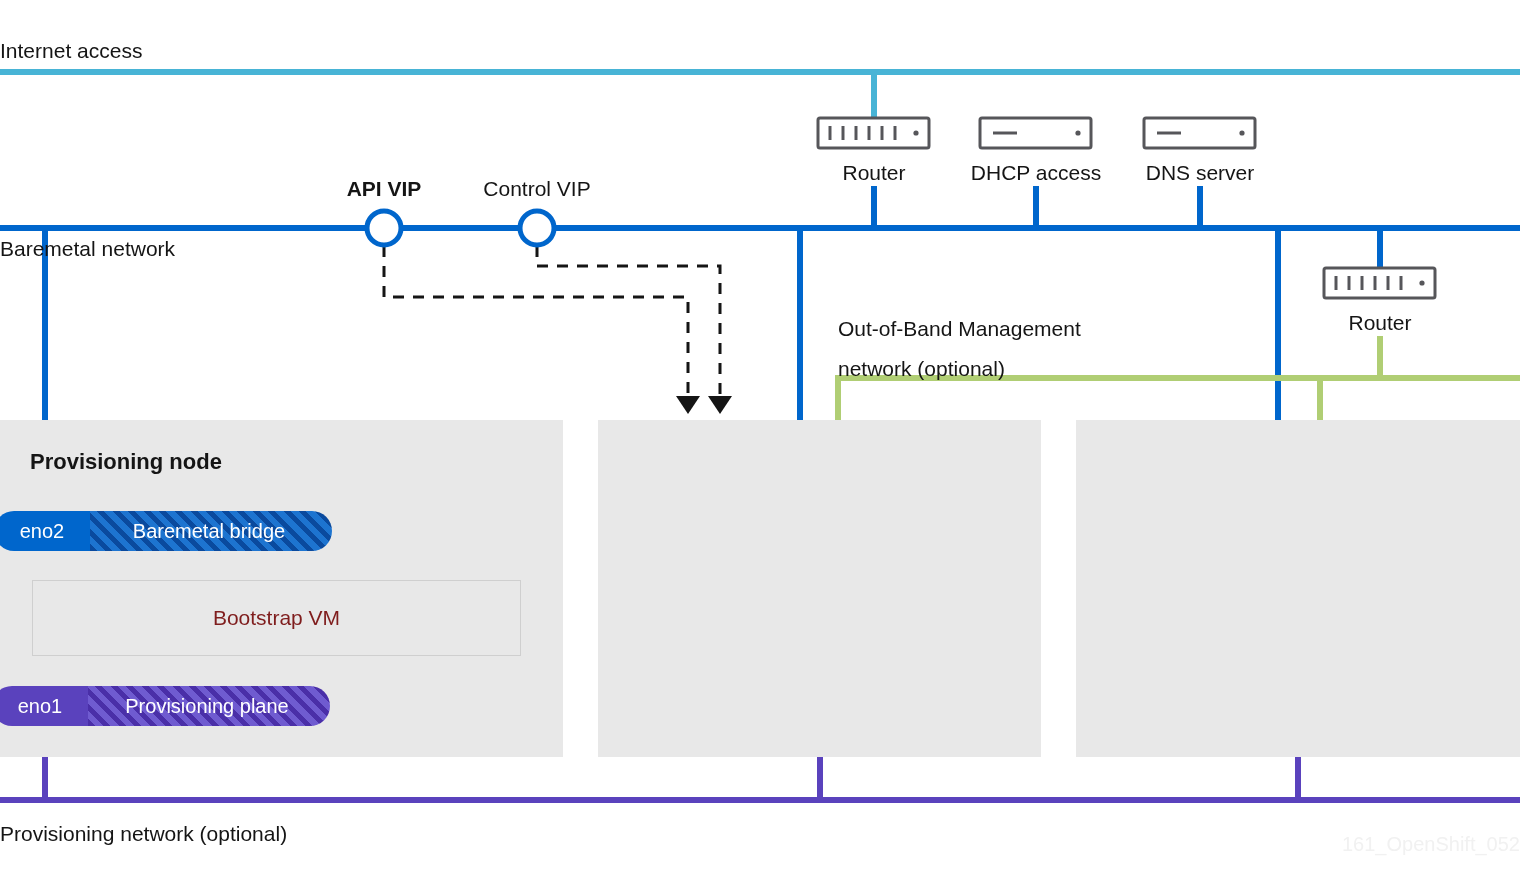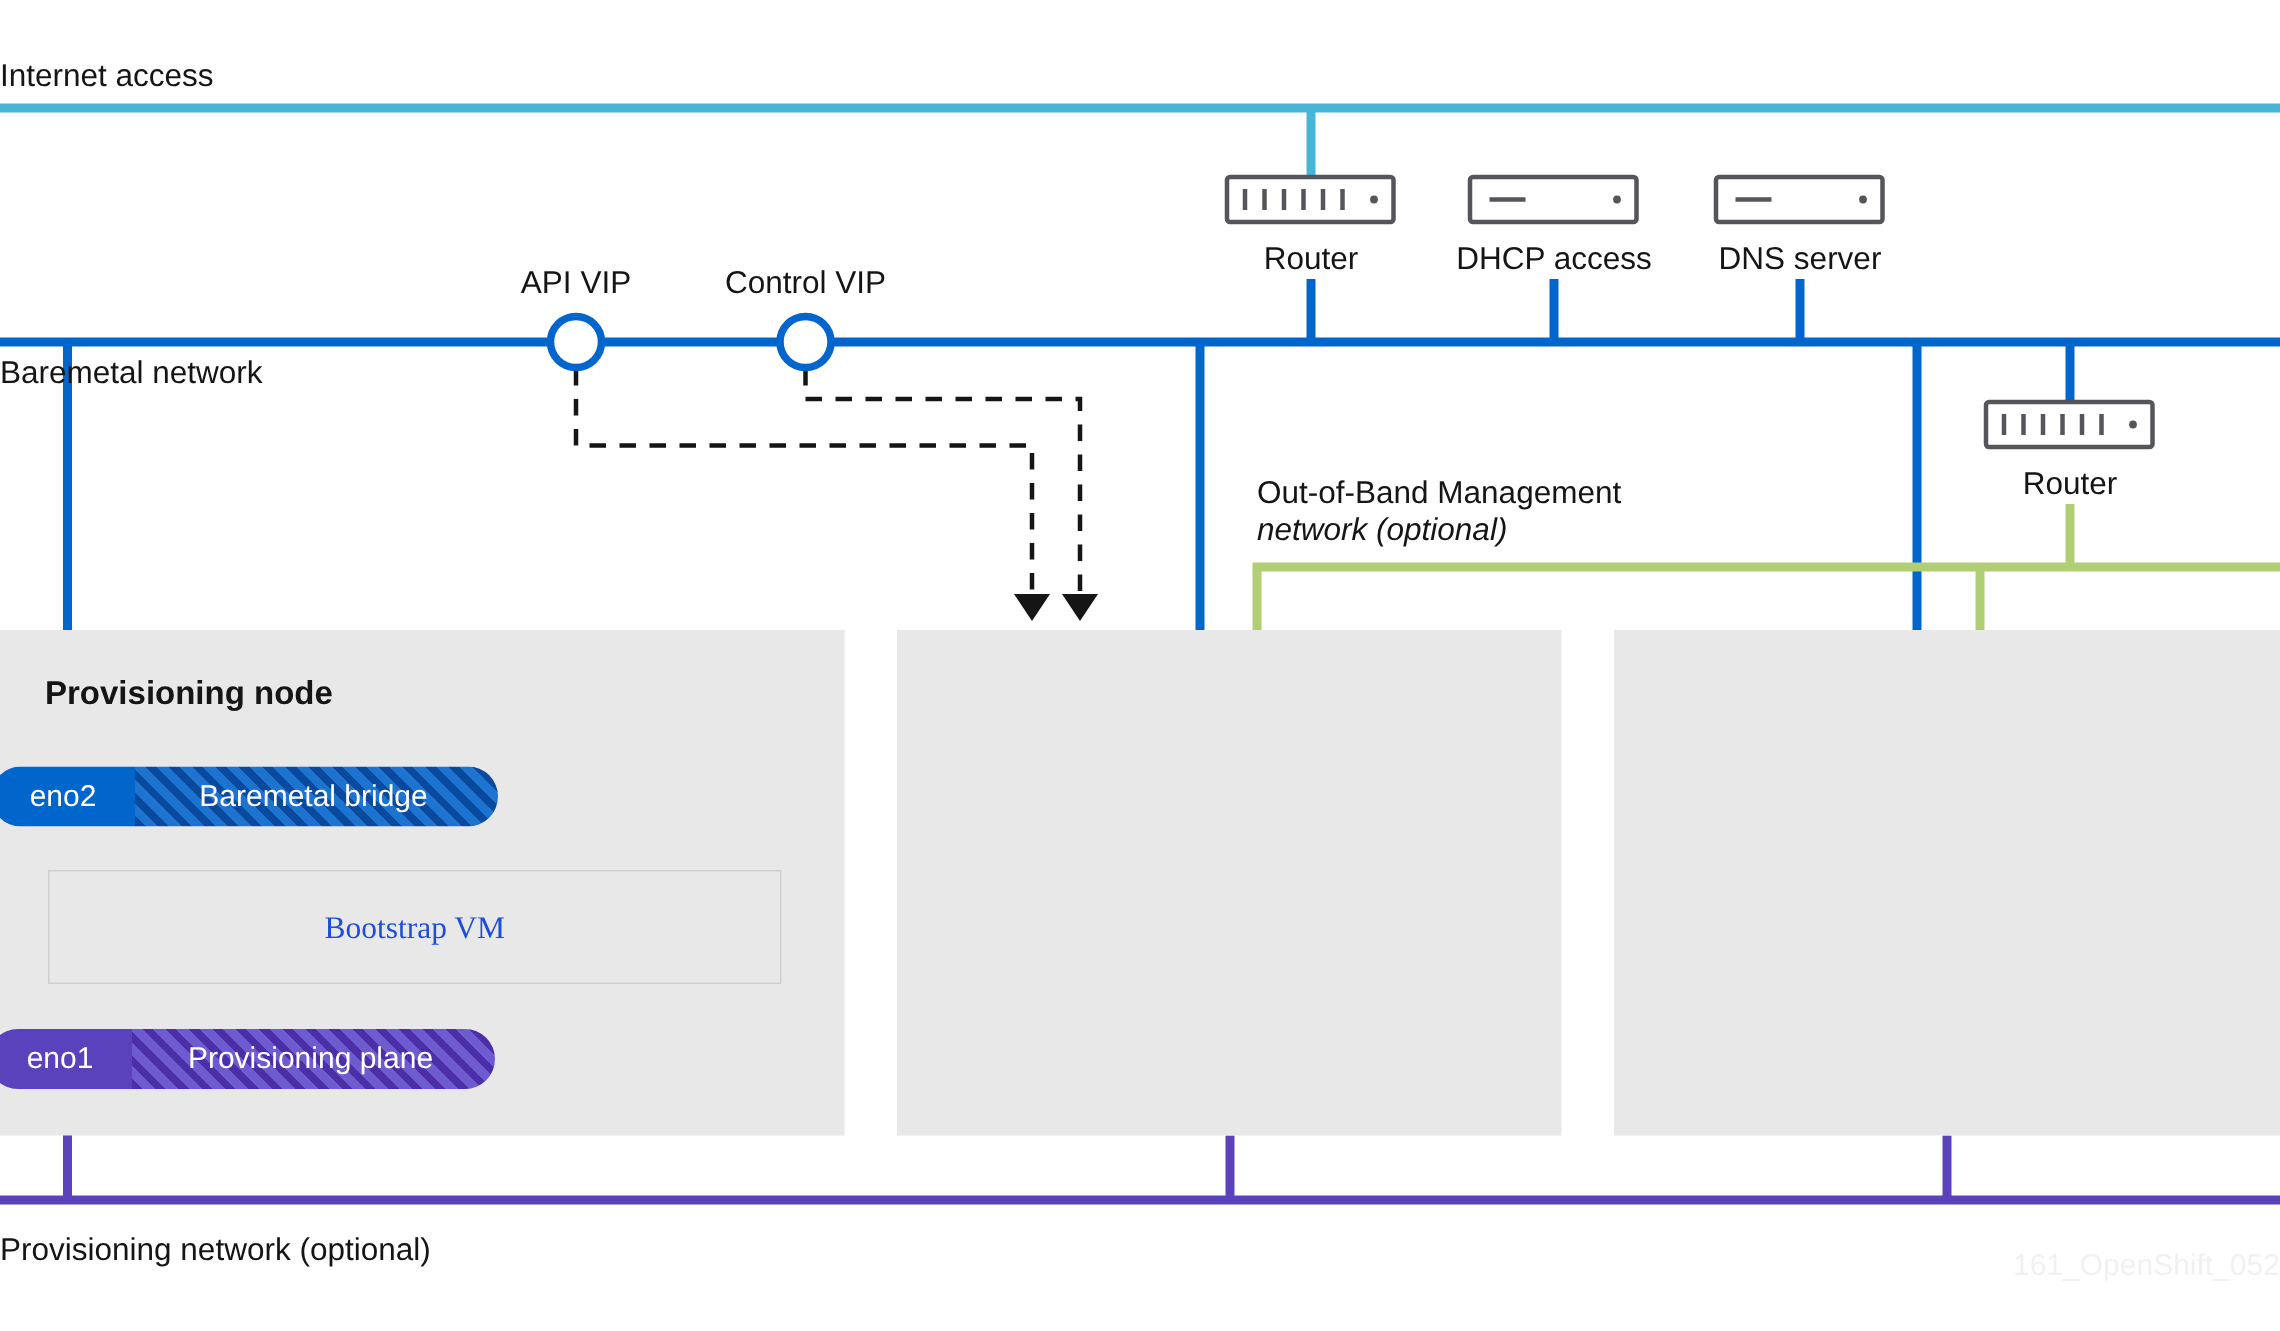--- a/index.html
+++ b/index.html
@@ -42,23 +42,22 @@
     white-space: pre;
   }
   .bootstrap {
     position: absolute;
     border: 1px solid #cfcfcf;
     background: #e8e8e8;
     box-sizing: border-box;
     display: flex;
     align-items: center;
     justify-content: center;
-    color: #1d4ed8;
+    color: #7f1d1d;
     font-size: 21px;
-    font-family: Liberation Serif, serif;
   }
   .pill {
     position: absolute;
     height: 40px;
     border-radius: 20px;
     overflow: hidden;
     display: flex;
     align-items: stretch;
   }
   .pill .nic {
@@ -180,25 +179,25 @@
       <line x1="1401" y1="276" x2="1401" y2="290" stroke="#56565a" stroke-width="3"></line>
       <circle cx="1422" cy="283" r="2.6" fill="#56565a"></circle>
     </g>
   </svg>
 
   <div class="lbl" style="left:0px; top:38px;">Internet access</div>
 
   <div class="lbl" style="left:0px; top:189px;margin-top:47px;">Baremetal network</div>
 
   <div class="lbl" style="left:838px; top:316px;">Out-of-Band Management</div>
-  <div class="lbl" style="left:838px; top:341px;font-style:italic;">network (optional)</div>
+  <div class="lbl" style="left:838px; top:356px;">network (optional)</div>
 
   <div class="lbl" style="left:0px; top:821px;">Provisioning network (optional)</div>
 
-  <div class="dev-lbl" style="left:294px; top:176px; width:180px;">API VIP</div>
+  <div class="dev-lbl" style="left:294px; top:176px; width:180px;font-weight:bold;">API VIP</div>
   <div class="dev-lbl" style="left:447px; top:176px; width:180px;">Control VIP</div>
 
   <div class="dev-lbl" style="left:774px; top:160px; width:200px;">Router</div>
   <div class="dev-lbl" style="left:936px; top:160px; width:200px;">DHCP access</div>
   <div class="dev-lbl" style="left:1100px; top:160px; width:200px;">DNS server</div>
   <div class="dev-lbl" style="left:1280px; top:310px; width:200px;">Router</div>
 
   <div class="nodebox" style="left:0px; top:420px; width:563px; height:337px;"></div>
   <div class="nodebox" style="left:598px; top:420px; width:443px; height:337px;"></div>
   <div class="nodebox" style="left:1076px; top:420px; width:444px; height:337px;"></div>

